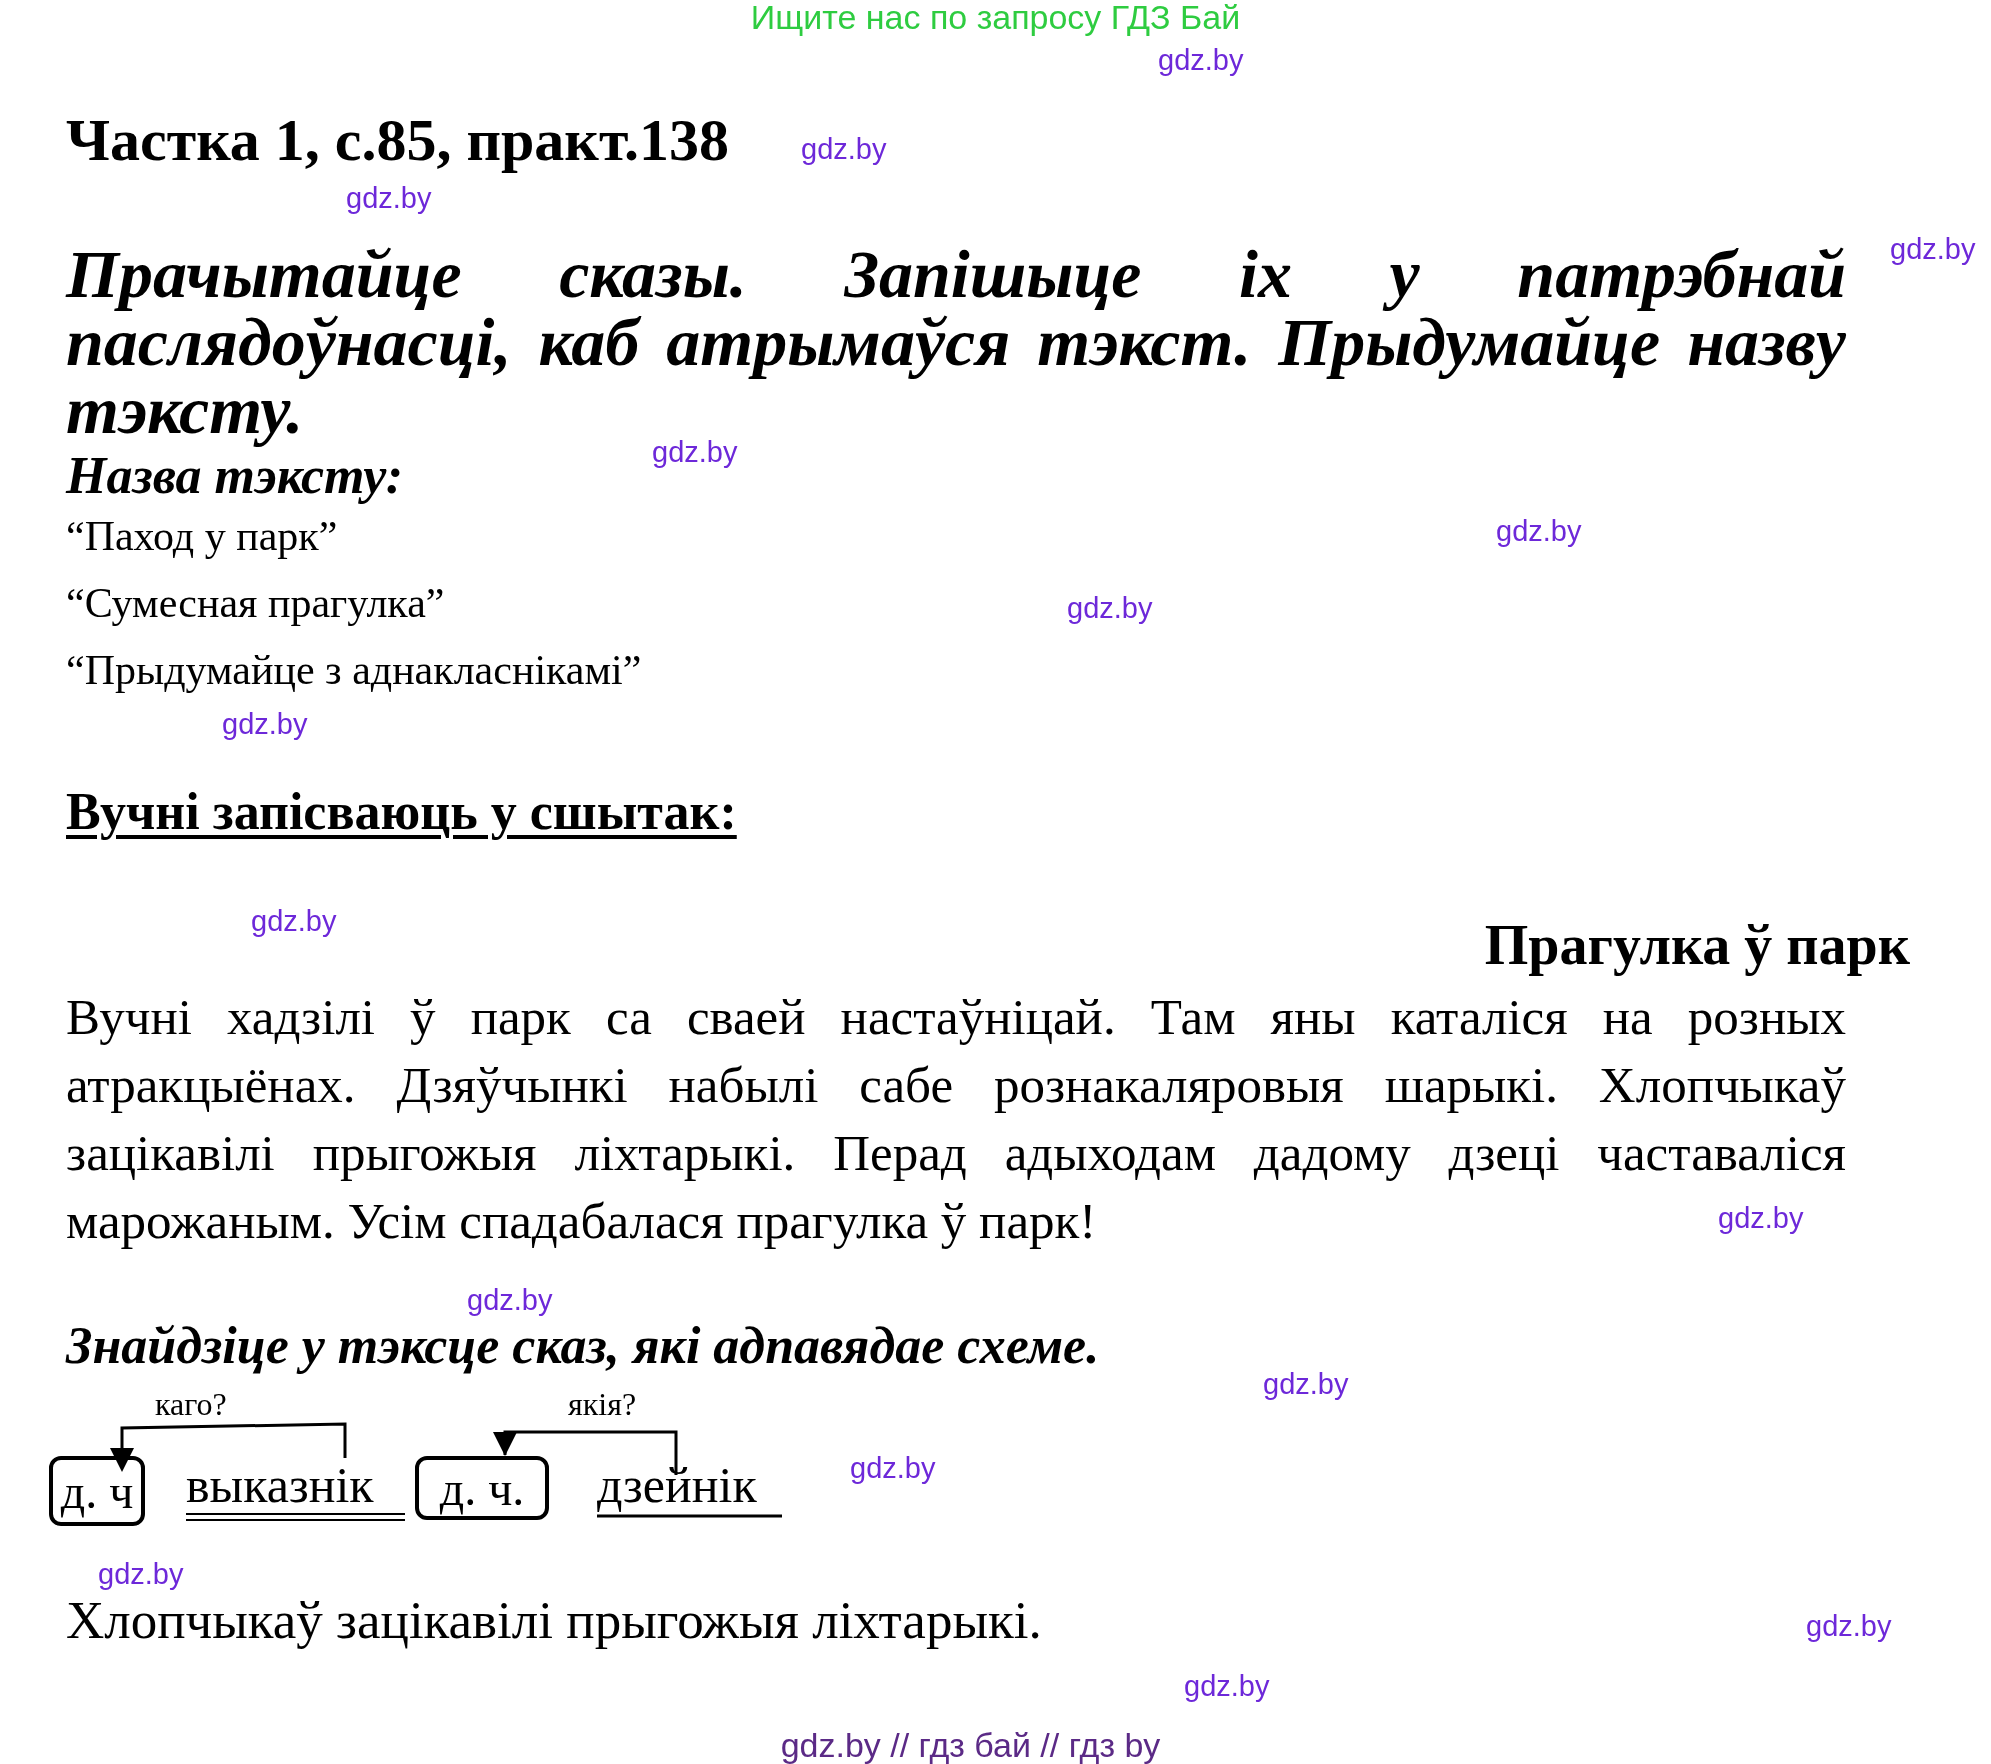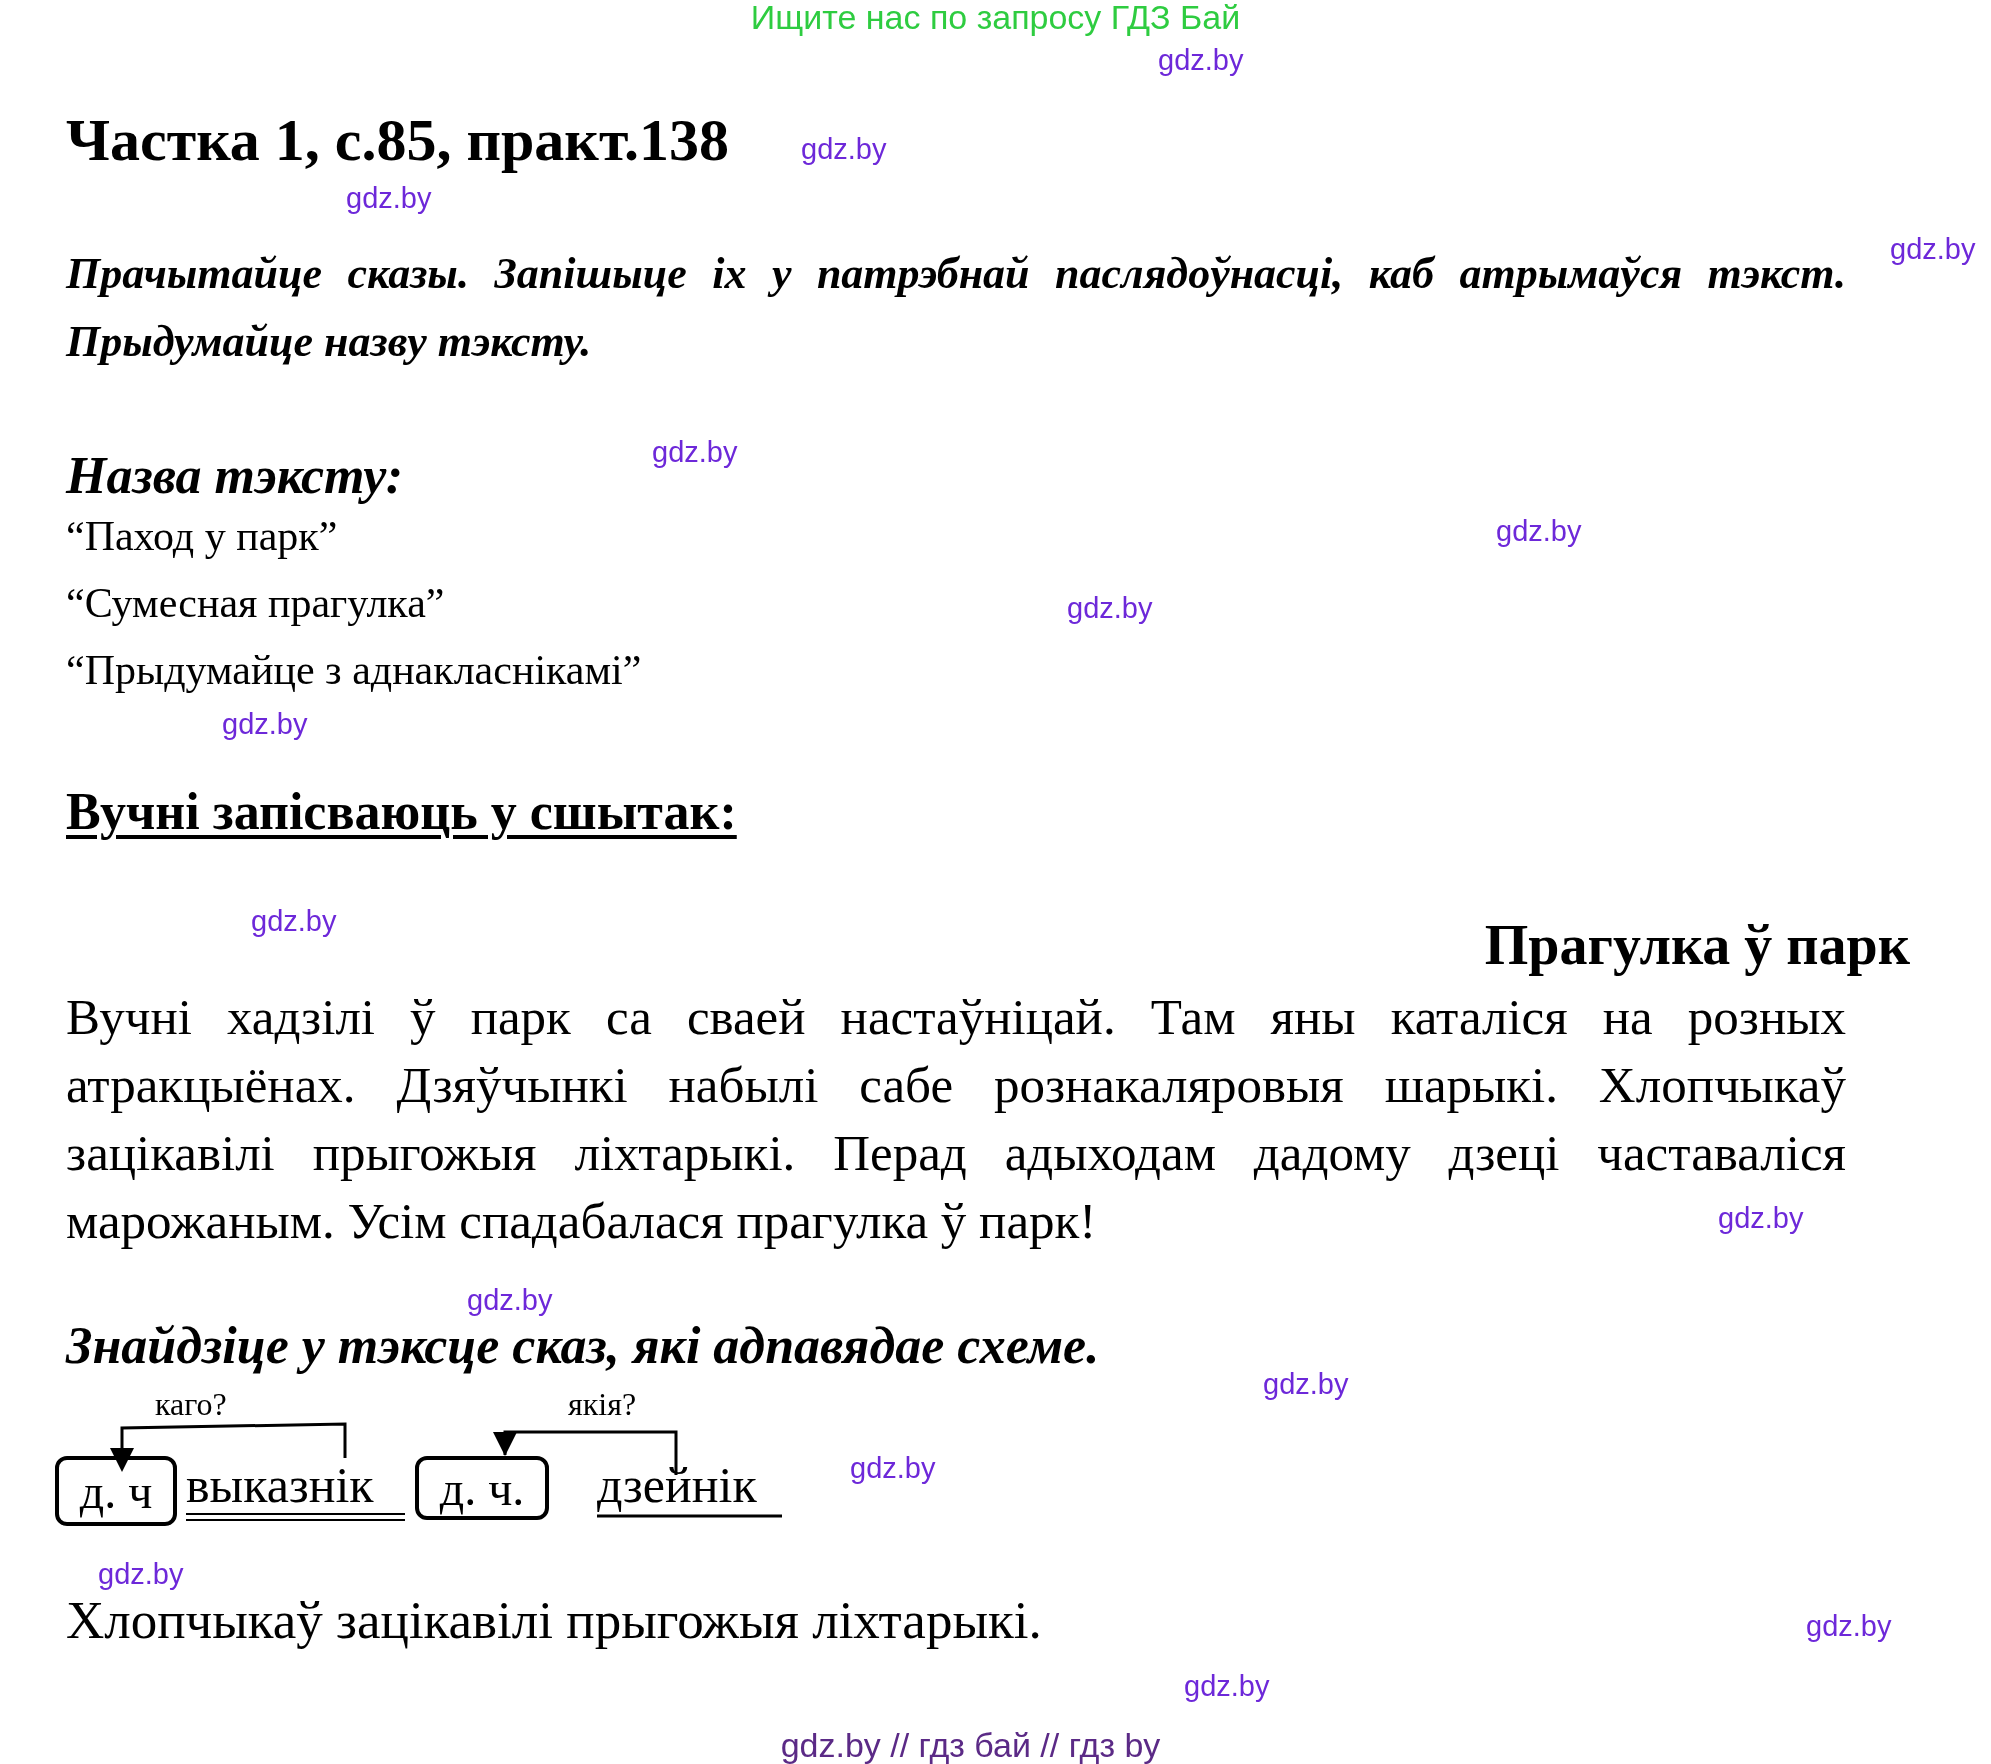--- a/index.html
+++ b/index.html
@@ -1,21 +1,21 @@
 <!DOCTYPE html>
 <html><head>
 <meta charset="utf-8">
 <style>
   html, body { margin:0; padding:0; background:#ffffff; }
   body { width:1991px; height:1764px; position:relative; overflow:hidden; font-family:"Liberation Serif", serif; color:#000; }
   .abs { position:absolute; white-space:nowrap; }
   .wm { font-family:"Liberation Sans", sans-serif; font-size:29px; color:#6d28d9; }
   .top-banner { font-family:"Liberation Sans", sans-serif; font-size:34px; color:#2ecc40; left:0; width:1991px; text-align:center; top:-2px; }
   .heading { font-weight:bold; font-size:60px; left:66px; top:106px; }
-  .task { font-weight:bold; font-style:italic; font-size:44px; left:66px; width:1780px; line-height:68px; text-align:justify; text-align-last:left; white-space:normal; }
+  .task { font-weight:bold; font-style:italic; font-size:68px; left:66px; width:1780px; line-height:68px; text-align:justify; text-align-last:left; white-space:normal; }
   .label-bi { font-weight:bold; font-style:italic; font-size:52px; left:66px; }
   .title-opt { font-size:42px; left:66px; }
   .subhead { font-weight:bold; font-size:52px; left:66px; top:782px; text-decoration:underline; text-decoration-thickness:4px; text-underline-offset:6px; }
   .story-title { font-weight:bold; font-size:56px; left:0; width:1910px; text-align:right; top:913px; }
   .story { font-size:51px; left:66px; width:1780px; line-height:68px; text-align:justify; text-align-last:left; white-space:normal; top:983px; }
   .scheme-q { font-size:32px; }
   .box { position:absolute; border:4px solid #000; border-radius:12px; font-size:48px; box-sizing:border-box; display:flex; align-items:center; justify-content:center; }
   .word { font-size:50px; }
   .answer { font-size:53px; left:66px; top:1590px; }
   .footer { font-family:"Liberation Sans", sans-serif; font-size:34px; color:#5b2a86; left:0; width:1941px; text-align:center; top:1726px; }
@@ -58,21 +58,21 @@
   <div class="abs scheme-q" style="left:568px;top:1386px;">якія?</div>
   <svg class="abs" style="left:0;top:0;" width="1991" height="1764">
     <polyline points="345,1458 345,1424 122,1428 122,1468" fill="none" stroke="#000" stroke-width="3"></polyline>
     <polygon points="110,1448 134,1448 122,1472" fill="#000"></polygon>
     <polyline points="676,1475 676,1432 505,1432 505,1455" fill="none" stroke="#000" stroke-width="3"></polyline>
     <polygon points="493,1432 517,1432 505,1456" fill="#000"></polygon>
     <line x1="186" y1="1514" x2="405" y2="1514" stroke="#000" stroke-width="2"></line>
     <line x1="186" y1="1520" x2="405" y2="1520" stroke="#000" stroke-width="2"></line>
     <line x1="597" y1="1516" x2="782" y2="1516" stroke="#000" stroke-width="3"></line>
   </svg>
-  <div class="box" style="left:55px;top:1456px;width:122px;height:70px;">
+  <div class="box" style="left:49px;top:1456px;width:96px;height:70px;">
       <span>д. ч</span>
     </div>
   <div class="abs word" style="left:186px;top:1456px;">выказнік</div>
   <div class="box" style="left:415px;top:1456px;width:134px;height:64px;">
       <span>д. ч.</span>
     </div>
   <div class="abs word" style="left:597px;top:1456px;">дзейнік</div>
 </div>
 <div class="abs wm" style="left:850px;top:1452px;">gdz.by</div>
 

